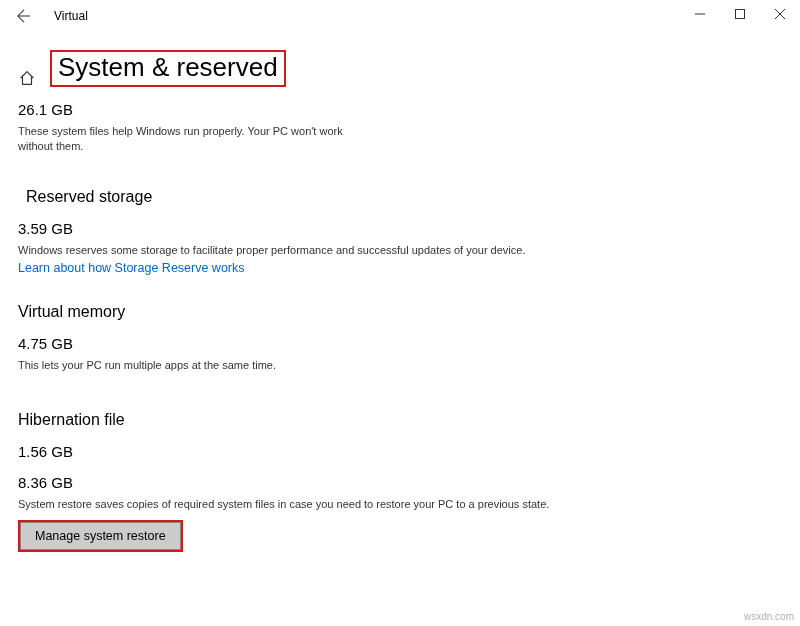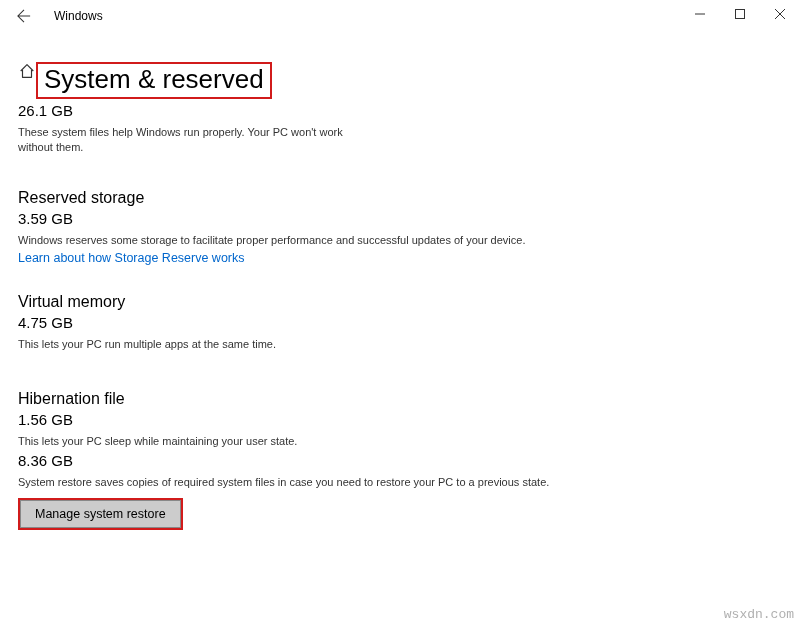--- a/index.html
+++ b/index.html
@@ -48,43 +48,44 @@
       align-items: center;
       justify-content: center;
       font-size: 12px;
       color: #333;
     }
     .content {
       padding: 10px 18px 0 18px;
     }
     .header-row {
       display: flex;
-      align-items: flex-start;
-      margin-top: 20px;
+      align-items: flex-end;
+      gap: 14px;
+      margin-top: 8px;
     }
     .home-icon {
       width: 18px;
       height: 18px;
       display: flex;
       align-items: center;
       justify-content: center;
     }
     .page-title-box {
       border: 2.5px solid #d11b1b;
       padding: 0px 6px 2px 6px;
     }
     .page-title {
       font-size: 26px;
       font-weight: 400;
       color: #000;
     }
     .size-text {
       font-size: 15px;
       color: #000;
-      margin-top: 3px;
+      margin-top: 14px;
     }
     .desc-text {
       font-size: 11px;
       color: #333;
       margin-top: 6px;
       max-width: 620px;
       line-height: 1.35;
     }
     .section-heading {
       font-size: 16px;
@@ -108,35 +109,34 @@
       border: 1px solid #888;
       padding: 6px 14px;
       font-size: 12.5px;
       color: #000;
       display: inline-block;
     }
     .watermark {
       position: absolute;
       right: 6px;
       bottom: 4px;
-      font-size: 13px;
+      font-size: 10px;
       color: #b0b0b0;
-      font-family: Liberation Mono, monospace;
     }
   </style>
 </head>
 <body>
 
 <div class="titlebar">
   <div class="back-btn">
     <svg width="14" height="14" viewBox="0 0 16 16">
       <path d="M8 1 L1 8 L8 15 M1 8 L15 8" stroke="#333" stroke-width="1.2" fill="none"></path>
     </svg>
   </div>
-  <div class="app-title">Windows</div>
+  <div class="app-title">Virtual</div>
   <div class="window-controls">
     <div class="wc-btn">
       <svg width="10" height="10" viewBox="0 0 10 10">
           <line x1="0" y1="5" x2="10" y2="5" stroke="#333" stroke-width="1"></line>
         </svg>
     </div>
     <div class="wc-btn">
       <svg width="10" height="10" viewBox="0 0 10 10">
           <rect x="0.5" y="0.5" width="9" height="9" stroke="#333" stroke-width="1" fill="none"></rect>
         </svg>
@@ -159,32 +159,31 @@
       </svg>
     </div>
     <div class="page-title-box">
       <h1 class="page-title">System &amp; reserved</h1>
     </div>
   </div>
 
   <div class="size-text">26.1 GB</div>
   <div class="desc-text" style="max-width:360px;">These system files help Windows run properly. Your PC won't work without them.</div>
 
-  <div class="section-heading" style="margin-top:34px;">Reserved storage</div>
+  <div class="section-heading" style="margin-top:34px;margin-left:8px;">Reserved storage</div>
   <div class="size-text">3.59 GB</div>
   <div class="desc-text">Windows reserves some storage to facilitate proper performance and successful updates of your device.</div>
   <a class="link">Learn about how Storage Reserve works</a>
 
   <div class="section-heading" style="margin-top:27px;">Virtual memory</div>
   <div class="size-text">4.75 GB</div>
   <div class="desc-text">This lets your PC run multiple apps at the same time.</div>
 
   <div class="section-heading">Hibernation file</div>
   <div class="size-text">1.56 GB</div>
-  <div class="desc-text">This lets your PC sleep while maintaining your user state.</div>
 
   <div class="size-text">8.36 GB</div>
   <div class="desc-text">System restore saves copies of required system files in case you need to restore your PC to a previous state.</div>
 
   <div class="manage-btn-box">
     <div class="manage-btn">Manage system restore</div>
   </div>
 
 </div>
 

